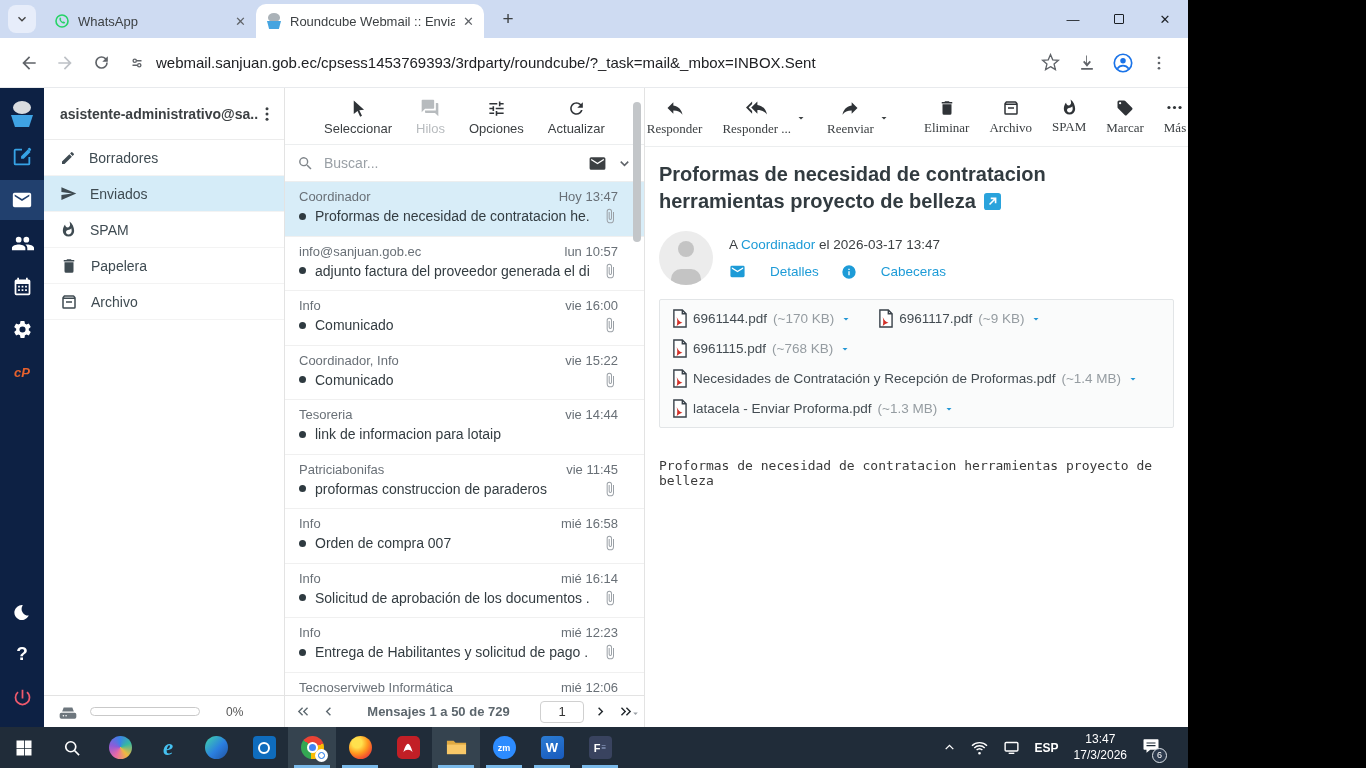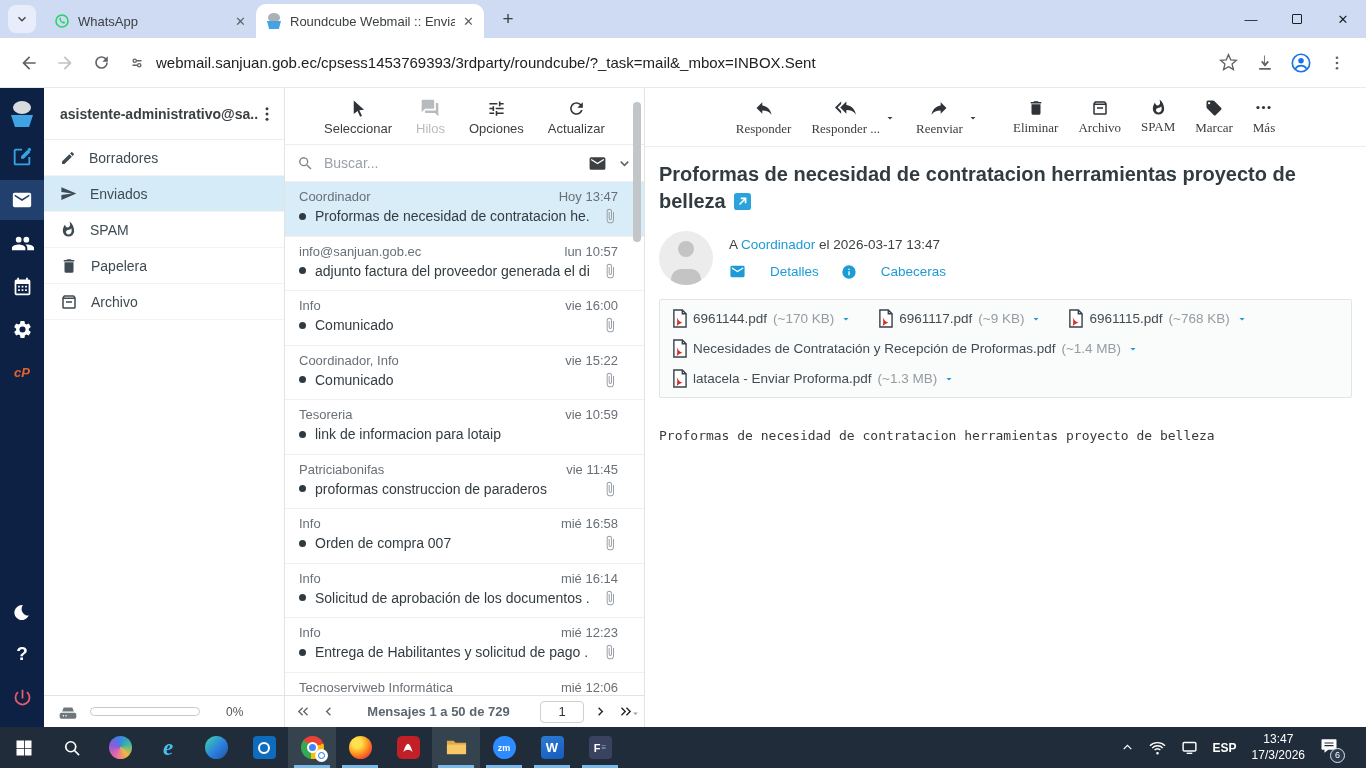--- a/index.html
+++ b/index.html
@@ -1,17 +1,17 @@
 <!DOCTYPE html>
 <html><head>
 <meta charset="utf-8">
 <style>
   * { margin:0; padding:0; box-sizing:border-box; }
   body { font-family:"Liberation Sans", sans-serif; background:#000; }
-  .screen { width:1366px; height:768px; position:relative; overflow:hidden; background:#fff; }
+  .screen { width:1188px; height:768px; position:relative; overflow:hidden; background:#fff; }
 
   
   .tabstrip { height:38px; background:#cedbf2; display:flex; align-items:flex-end; padding-left:8px; }
   .tab-search-btn { width:28px; height:28px; border-radius:8px; background:#e7edfa; display:flex; align-items:center; justify-content:center; align-self:center; margin-right:8px; color:#444; }
   .tab { height:34px; display:flex; align-items:center; padding:0 10px; gap:8px; font-size:13px; color:#3c4043; }
   .tab.inactive { width:212px; }
   .tab.active { width:228px; background:#fff; border-radius:10px 10px 0 0; }
   .tab .t-title { flex:1; white-space:nowrap; overflow:hidden; }
   .tab .t-close { color:#5f6368; font-size:13px; }
   .newtab-btn { width:28px; height:28px; align-self:center; margin-left:10px; display:flex; align-items:center; justify-content:center; font-size:19px; color:#3c4043; }
@@ -469,21 +469,21 @@
               <span class="ic m-clip" style="color: rgb(154, 160, 166);">
                 <svg width="16" height="16" viewBox="0 0 24 24">
                   <path fill="currentColor" d="M16.5 6v11.5a4 4 0 01-8 0V5a2.5 2.5 0 015 0v10.5a1 1 0 01-2 0V6H10v9.5a2.5 2.5 0 005 0V5a4 4 0 00-8 0v12.5a5.5 5.5 0 0011 0V6z"></path>
                 </svg>
               </span>
             </div>
           </div>
           <div class="msg-row">
             <div class="m-line1">
               <span>Tesoreria</span>
-              <span>vie 10:59</span>
+              <span>vie 14:44</span>
             </div>
             <div class="m-line2">
               <span class="m-dot"></span>
               <span class="m-subject">link de informacion para lotaip</span>
             </div>
           </div>
           <div class="msg-row">
             <div class="m-line1">
               <span>Patriciabonifas</span>
               <span>vie 11:45</span>

